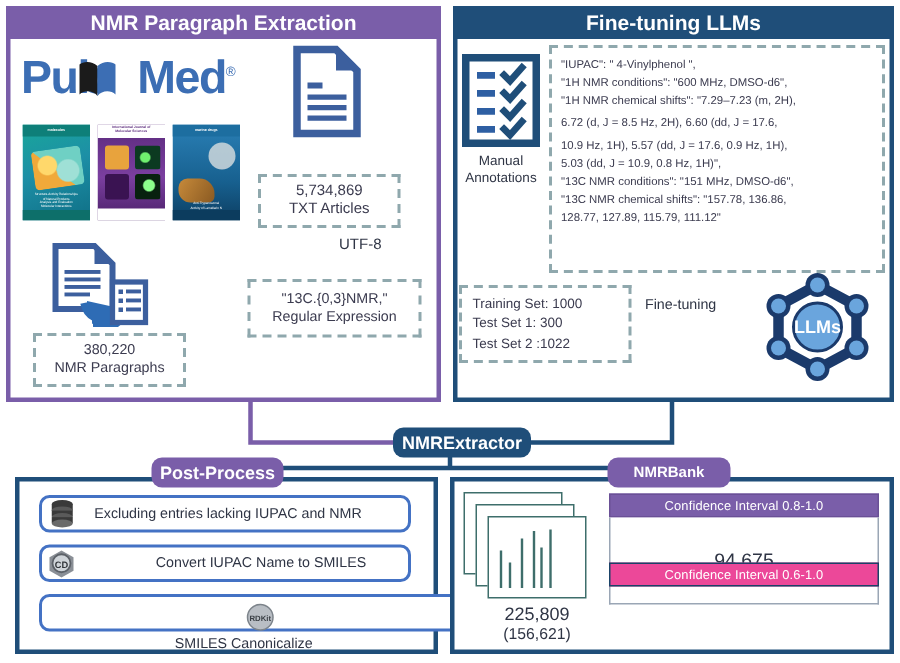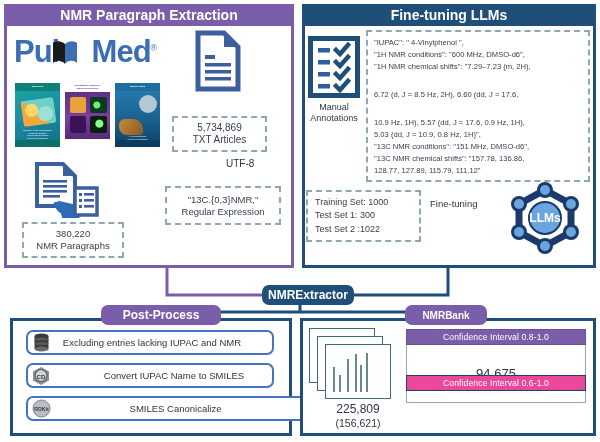--- a/index.html
+++ b/index.html
@@ -220,21 +220,21 @@
 </svg>
 <div class="mini" style="left:300px;top:102px;width:68px;">
   <span>Manual</span><br>
   <span>Annotations</span>
 </div>
 
 <div class="dashed left" style="left:366px;top:30px;width:224px;height:152px;font-size:7.6px;padding:5px 6px;justify-content:flex-start;">
   <div style="margin:1.3px 0;">"IUPAC": " 4-Vinylphenol ",</div>
   <div style="margin:1.3px 0;">"1H NMR conditions": "600 MHz, DMSO-d6",</div>
   <div style="margin:1.3px 0;">"1H NMR chemical shifts": "7.29–7.23 (m, 2H),</div>
-  <div style="margin:17px 0;">6.72 (d, J = 8.5 Hz, 2H), 6.60 (dd, J = 17.6,</div>
+  <div style="margin:4px 0;">6.72 (d, J = 8.5 Hz, 2H), 6.60 (dd, J = 17.6,</div>
   <div style="margin:1.3px 0;">10.9 Hz, 1H), 5.57 (dd, J = 17.6, 0.9 Hz, 1H),</div>
   <div style="margin:1.3px 0;">5.03 (dd, J = 10.9, 0.8 Hz, 1H)",</div>
   <div style="margin:1.3px 0;">"13C NMR conditions": "151 MHz, DMSO-d6",</div>
   <div style="margin:1.3px 0;">"13C NMR chemical shifts": "157.78, 136.86,</div>
   <div style="margin:1.3px 0;">128.77, 127.89, 115.79, 111.12"</div>
 </div>
 
 <div class="dashed left" style="left:306px;top:190px;width:115px;height:52px;font-size:9px;padding:3px 7px;justify-content:center;">
   <div style="margin:1px 0;">Training Set: 1000</div>
   <div style="margin:1px 0;">Test Set 1: 300</div>
@@ -263,21 +263,21 @@
     <circle cx="14" cy="54" r="5"></circle>
       <circle cx="14" cy="26" r="5"></circle>
   </g>
   <circle cx="40" cy="40" r="16" fill="#6aa5dd" stroke="#1b3a6b" stroke-width="2"></circle>
   <text x="40" y="44" font-family="Liberation Sans, sans-serif" font-size="12" font-weight="bold" fill="#ffffff" text-anchor="middle">LLMs</text>
 </svg>
 
 <div class="panel-title t-blue t-rounded" style="left:262px;top:285px;width:92px;height:20px;font-size:12px;">NMRExtractor</div>
 
 <div class="panel panel-blue" style="left:10px;top:318px;width:282px;height:118px;"></div>
-<div class="panel-title t-purple t-rounded" style="left:101px;top:305px;width:120px;height:20px;font-size:12px;">Post-Process</div>
+<div class="panel-title t-purple t-rounded" style="left:101px;top:305px;width:88px;height:20px;font-size:12px;">Post-Process</div>
 
 <div class="pp-row" style="left:26px;top:330px;width:248px;height:25px;">
   <div class="pp-icon">
     <svg width="17" height="19" viewBox="0 0 17 19">
       <ellipse cx="8.5" cy="3" rx="7" ry="2.6" fill="#3a3a3a"></ellipse>
       <rect x="1.5" y="3" width="14" height="4" fill="#3a3a3a"></rect>
       <ellipse cx="8.5" cy="7.2" rx="7" ry="2.6" fill="#5a5a5a"></ellipse>
       <rect x="1.5" y="7.4" width="14" height="4" fill="#3a3a3a"></rect>
       <ellipse cx="8.5" cy="11.6" rx="7" ry="2.6" fill="#5a5a5a"></ellipse>
       <rect x="1.5" y="11.8" width="14" height="4" fill="#3a3a3a"></rect>
@@ -291,21 +291,21 @@
   <div class="pp-icon">
     <svg width="20" height="20" viewBox="0 0 20 20">
       <polygon points="10,1 18,5.5 18,14.5 10,19 2,14.5 2,5.5" fill="#8a8f96"></polygon>
       <circle cx="10" cy="9.5" r="6" fill="#cfd4d9" stroke="#5c6168" stroke-width="1.2"></circle>
       <text x="10" y="12.5" font-family="Liberation Sans, sans-serif" font-size="6.2" font-weight="bold" fill="#33373c" text-anchor="middle">CD</text>
     </svg>
   </div>
   <div class="pp-label">Convert IUPAC Name to SMILES</div>
 </div>
 
-<div class="pp-row" style="left:26px;top:396px;width:295px;height:25px;">
+<div class="pp-row" style="left:26px;top:396px;width:295px;height:25px;flex-direction:column;">
   <div class="pp-icon">
     <svg width="19" height="19" viewBox="0 0 19 19">
       <circle cx="9.5" cy="9.5" r="8.5" fill="#b9bec4" stroke="#7d848b" stroke-width="1"></circle>
       <text x="9.5" y="12" font-family="Liberation Sans, sans-serif" font-size="5.2" font-weight="bold" fill="#3a3f45" text-anchor="middle">RDKit</text>
     </svg>
   </div>
   <div class="pp-label">SMILES Canonicalize</div>
 </div>
 
 <div class="panel panel-blue" style="left:300px;top:318px;width:296px;height:118px;"></div>

